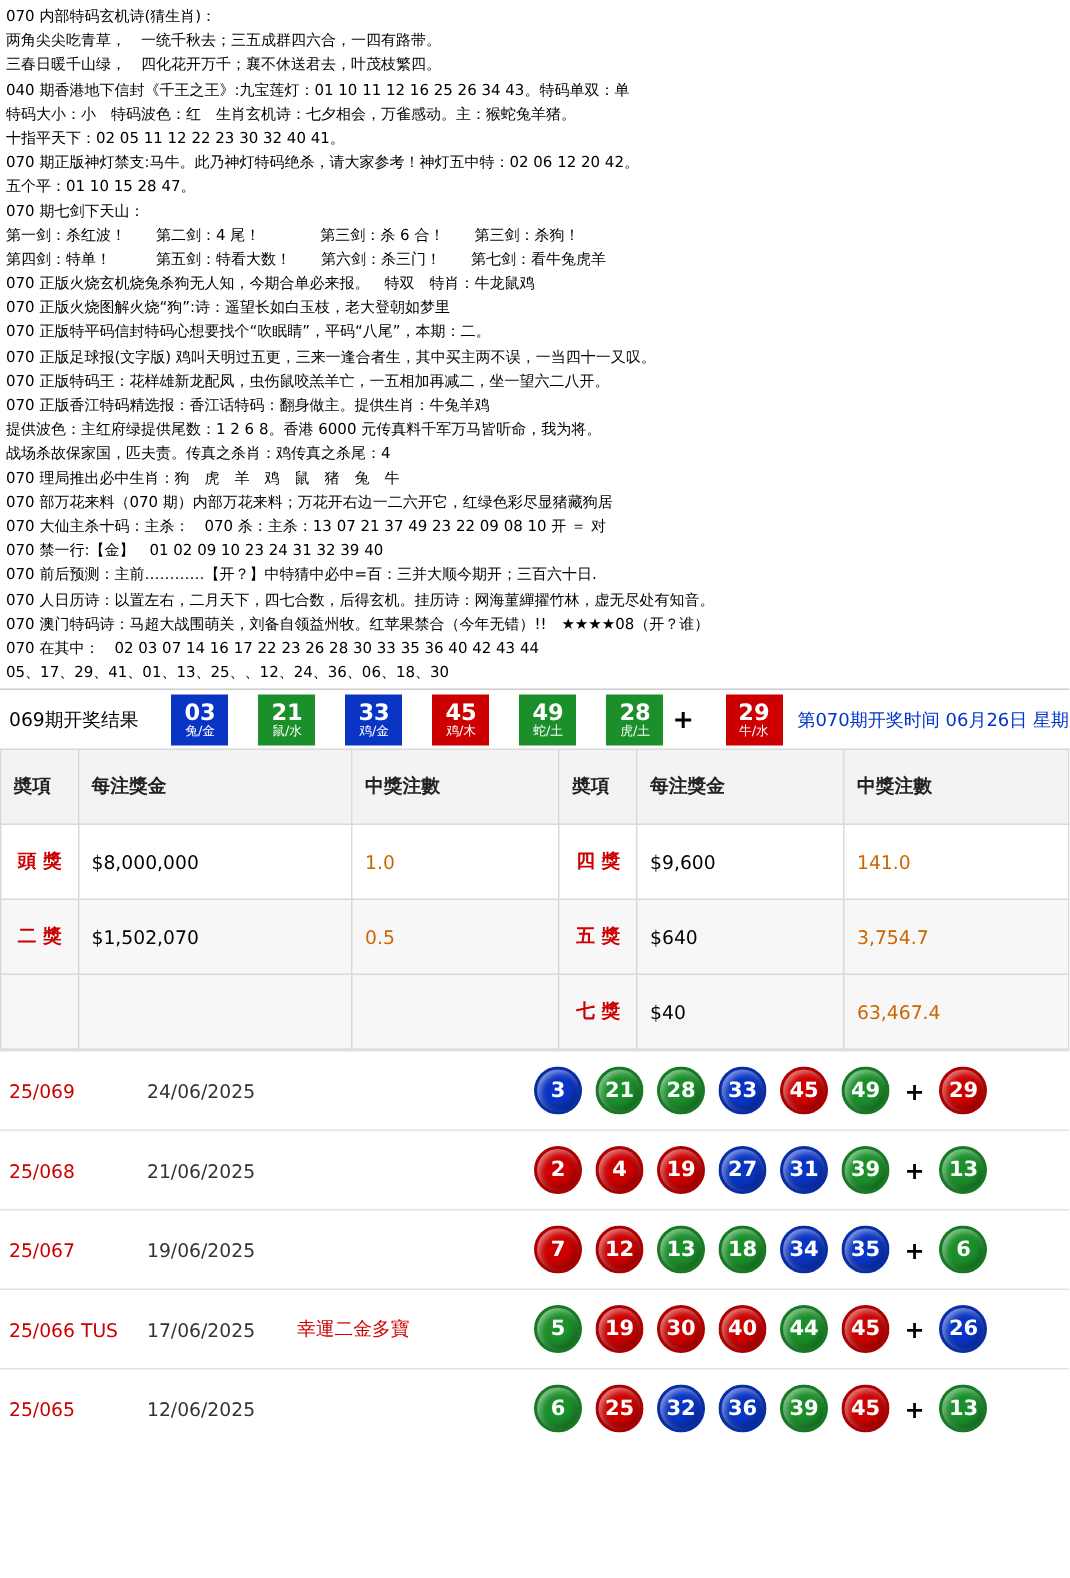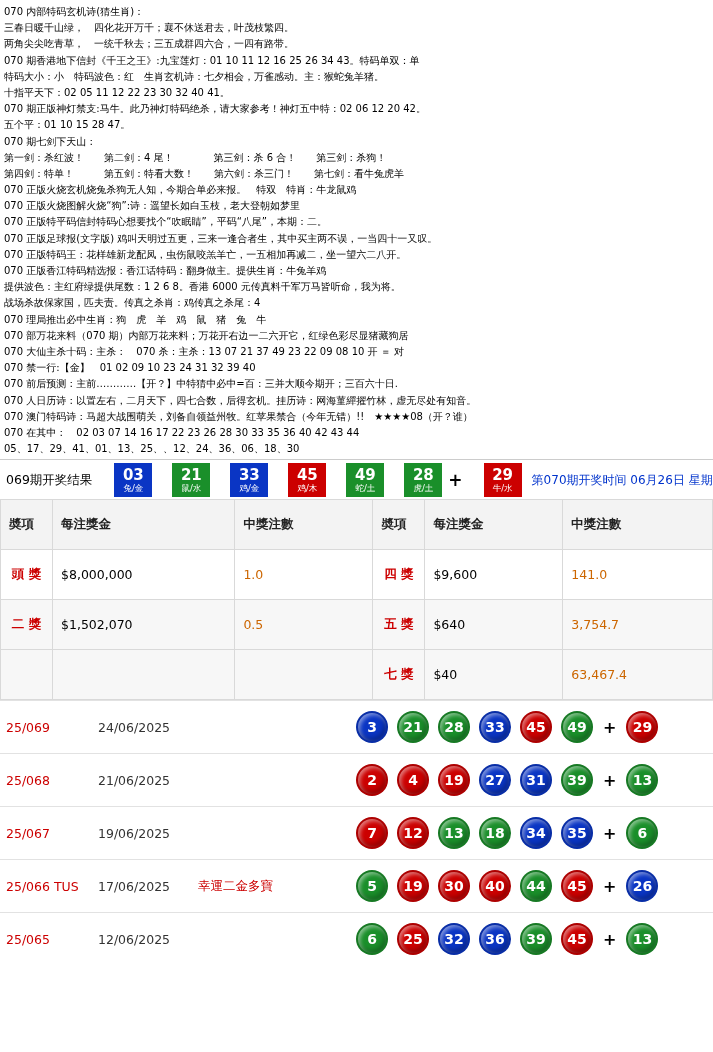--- a/index.html
+++ b/index.html
@@ -53,23 +53,23 @@
     border:2px solid rgba(0,0,0,.15);
     box-shadow:inset -2px -3px 5px rgba(0,0,0,.28), inset 2px 2px 4px rgba(255,255,255,.5);
   }
   .plus { font-weight:bold; font-size:16px; margin:0 1px; }
 </style>
 </head>
 <body>
 
 <div class="text-block" id="article">
     <div class="line">070 内部特码玄机诗(猜生肖)：</div>
+    <div class="line">两角尖尖吃青草，　一统千秋去；三五成群四六合，一四有路带。</div>
     <div class="line">三春日暖千山绿，　四化花开万千；襄不休送君去，叶茂枝繁四。</div>
-    <div class="line">两角尖尖吃青草，　一统千秋去；三五成群四六合，一四有路带。</div>
-    <div class="line">070 期香港地下信封《千王之王》:九宝莲灯：01 10 11 12 16 25 26 34 43。特码单双：单</div>
+    <div class="line">040 期香港地下信封《千王之王》:九宝莲灯：01 10 11 12 16 25 26 34 43。特码单双：单</div>
     <div class="line">特码大小：小　特码波色：红　生肖玄机诗：七夕相会，万雀感动。主：猴蛇兔羊猪。</div>
     <div class="line">十指平天下：02 05 11 12 22 23 30 32 40 41。</div>
     <div class="line">070 期正版神灯禁支:马牛。此乃神灯特码绝杀，请大家参考！神灯五中特：02 06 12 20 42。</div>
     <div class="line">五个平：01 10 15 28 47。</div>
     <div class="line">070 期七剑下天山：</div>
     <div class="line">第一剑：杀红波！　　第二剑：4 尾！　　　　第三剑：杀 6 合！　　第三剑：杀狗！</div>
     <div class="line">第四剑：特单！　　　第五剑：特看大数！　　第六剑：杀三门！　　第七剑：看牛兔虎羊</div>
     <div class="line">070 正版火烧玄机烧兔杀狗无人知，今期合单必来报。　特双　特肖：牛龙鼠鸡</div>
     <div class="line">070 正版火烧图解火烧“狗”:诗：遥望长如白玉枝，老大登朝如梦里</div>
     <div class="line">070 正版特平码信封特码心想要找个“吹眠睛”，平码“八尾”，本期：二。</div>

